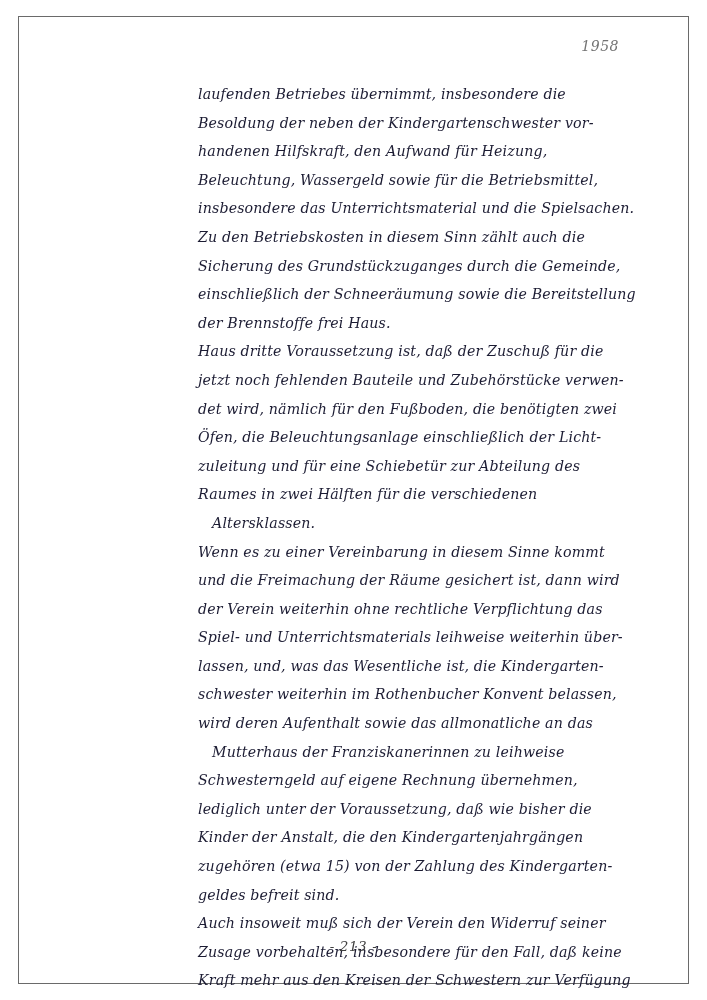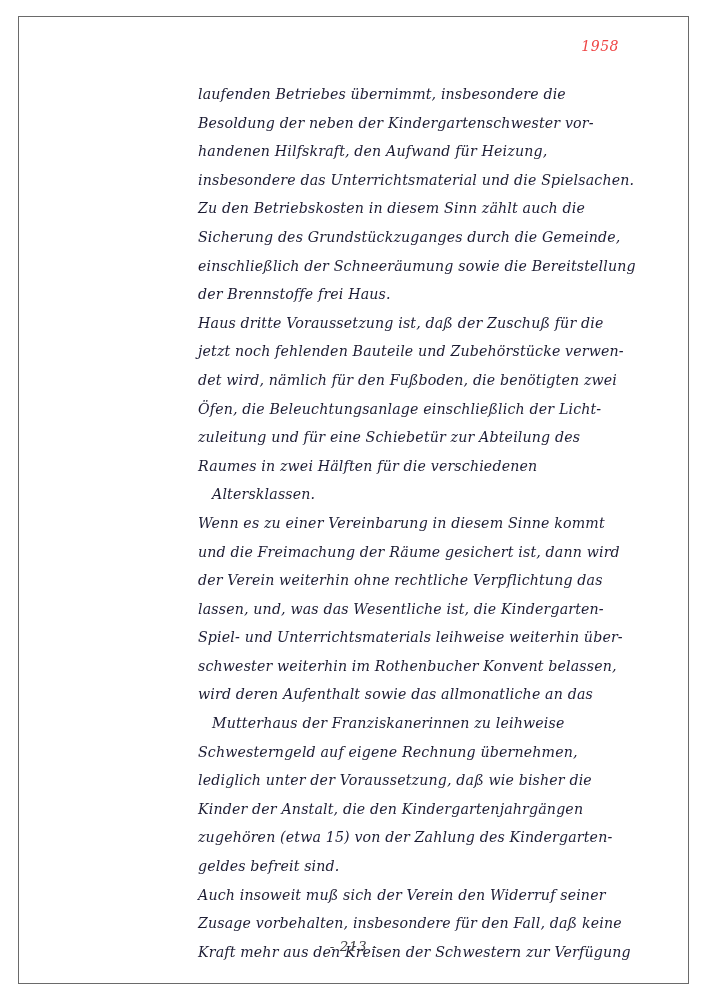--- a/index.html
+++ b/index.html
@@ -26,21 +26,21 @@
     box-sizing: border-box;
     pointer-events: none;
   }
   .year {
     position: absolute;
     top: 38px;
     right: 88px;
     font-family: "DejaVu Serif", serif;
     font-style: italic;
     font-size: 14px;
-    color: #ef4444;
+    color: #737373;
     letter-spacing: 0.5px;
     text-align: center;
   }
   .body-text {
     position: absolute;
     left: 198px;
     top: 80px;
     width: 432px;
     font-family: "DejaVu Serif", serif;
     font-style: italic;
@@ -75,37 +75,38 @@
 <div class="page">
 
   <div class="page-frame"></div>
 
   <div class="year">1958</div>
 
   <div class="body-text" id="body-text">
       <div class="line">laufenden Betriebes übernimmt, insbesondere die</div>
       <div class="line">Besoldung der neben der Kindergartenschwester vor-</div>
       <div class="line">handenen Hilfskraft, den Aufwand für Heizung,</div>
+      <div class="line">Beleuchtung, Wassergeld sowie für die Betriebsmittel,</div>
       <div class="line">insbesondere das Unterrichtsmaterial und die Spielsachen.</div>
       <div class="line">Zu den Betriebskosten in diesem Sinn zählt auch die</div>
       <div class="line">Sicherung des Grundstückzuganges durch die Gemeinde,</div>
       <div class="line">einschließlich der Schneeräumung sowie die Bereitstellung</div>
       <div class="line">der Brennstoffe frei Haus.</div>
       <div class="line">Haus dritte Voraussetzung ist, daß der Zuschuß für die</div>
       <div class="line">jetzt noch fehlenden Bauteile und Zubehörstücke verwen-</div>
       <div class="line">det wird, nämlich für den Fußboden, die benötigten zwei</div>
       <div class="line">Öfen, die Beleuchtungsanlage einschließlich der Licht-</div>
       <div class="line">zuleitung und für eine Schiebetür zur Abteilung des</div>
       <div class="line">Raumes in zwei Hälften für die verschiedenen</div>
       <div class="line indent">Altersklassen.</div>
       <div class="line">Wenn es zu einer Vereinbarung in diesem Sinne kommt</div>
       <div class="line">und die Freimachung der Räume gesichert ist, dann wird</div>
       <div class="line">der Verein weiterhin ohne rechtliche Verpflichtung das</div>
+      <div class="line">Spiel- und Unterrichtsmaterials leihweise weiterhin über-</div>
       <div class="line">lassen, und, was das Wesentliche ist, die Kindergarten-</div>
-      <div class="line">Spiel- und Unterrichtsmaterials leihweise weiterhin über-</div>
       <div class="line">schwester weiterhin im Rothenbucher Konvent belassen,</div>
       <div class="line">wird deren Aufenthalt sowie das allmonatliche an das</div>
       <div class="line indent">Mutterhaus der Franziskanerinnen zu leihweise</div>
       <div class="line">Schwesterngeld auf eigene Rechnung übernehmen,</div>
       <div class="line">lediglich unter der Voraussetzung, daß wie bisher die</div>
       <div class="line">Kinder der Anstalt, die den Kindergartenjahrgängen</div>
       <div class="line">zugehören (etwa 15) von der Zahlung des Kindergarten-</div>
       <div class="line">geldes befreit sind.</div>
       <div class="line">Auch insoweit muß sich der Verein den Widerruf seiner</div>
       <div class="line">Zusage vorbehalten, insbesondere für den Fall, daß keine</div>

